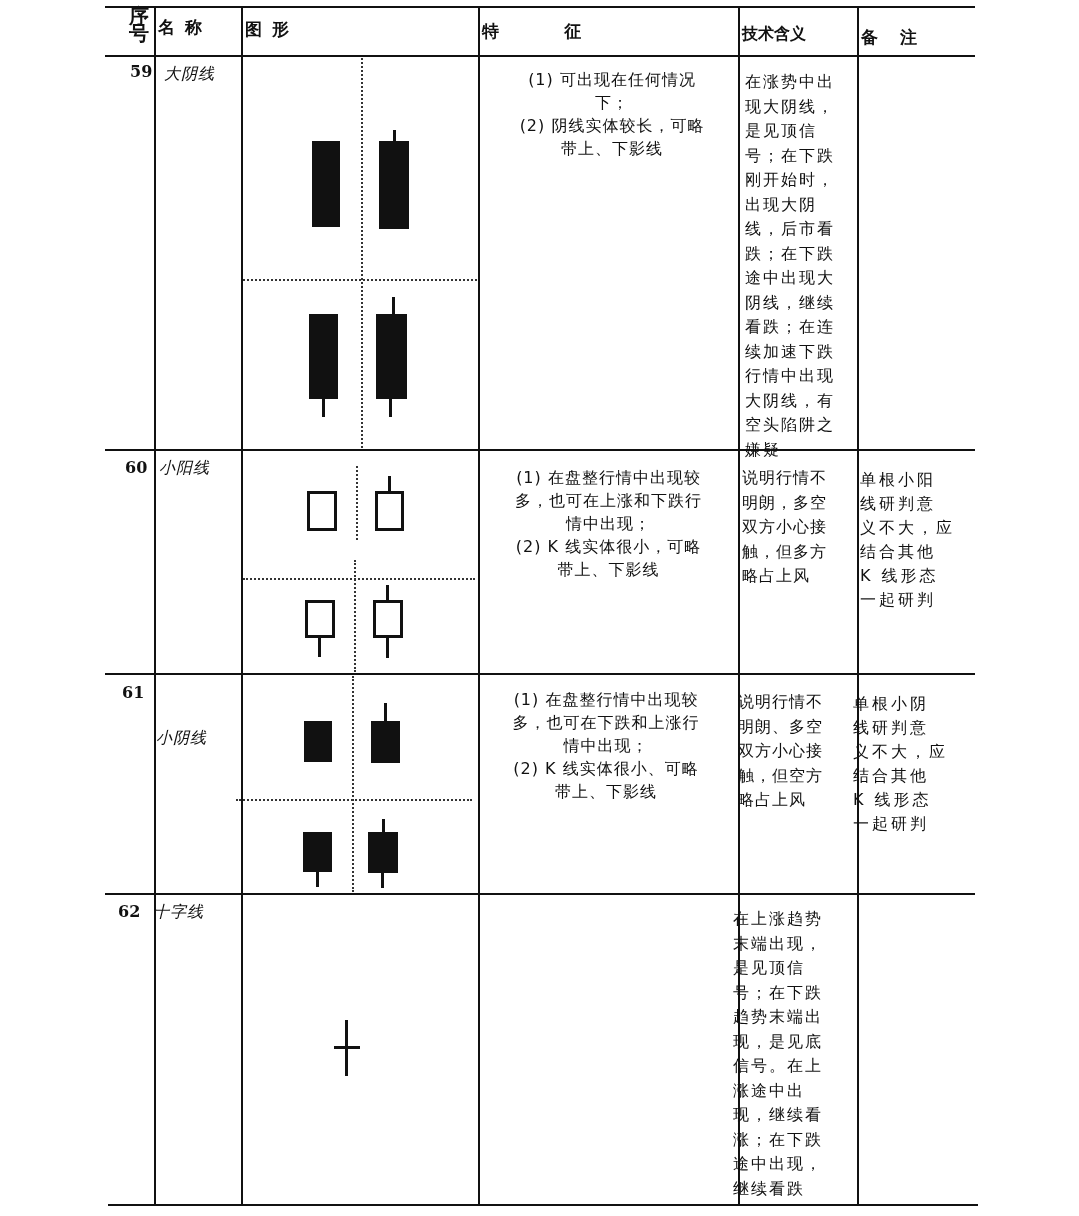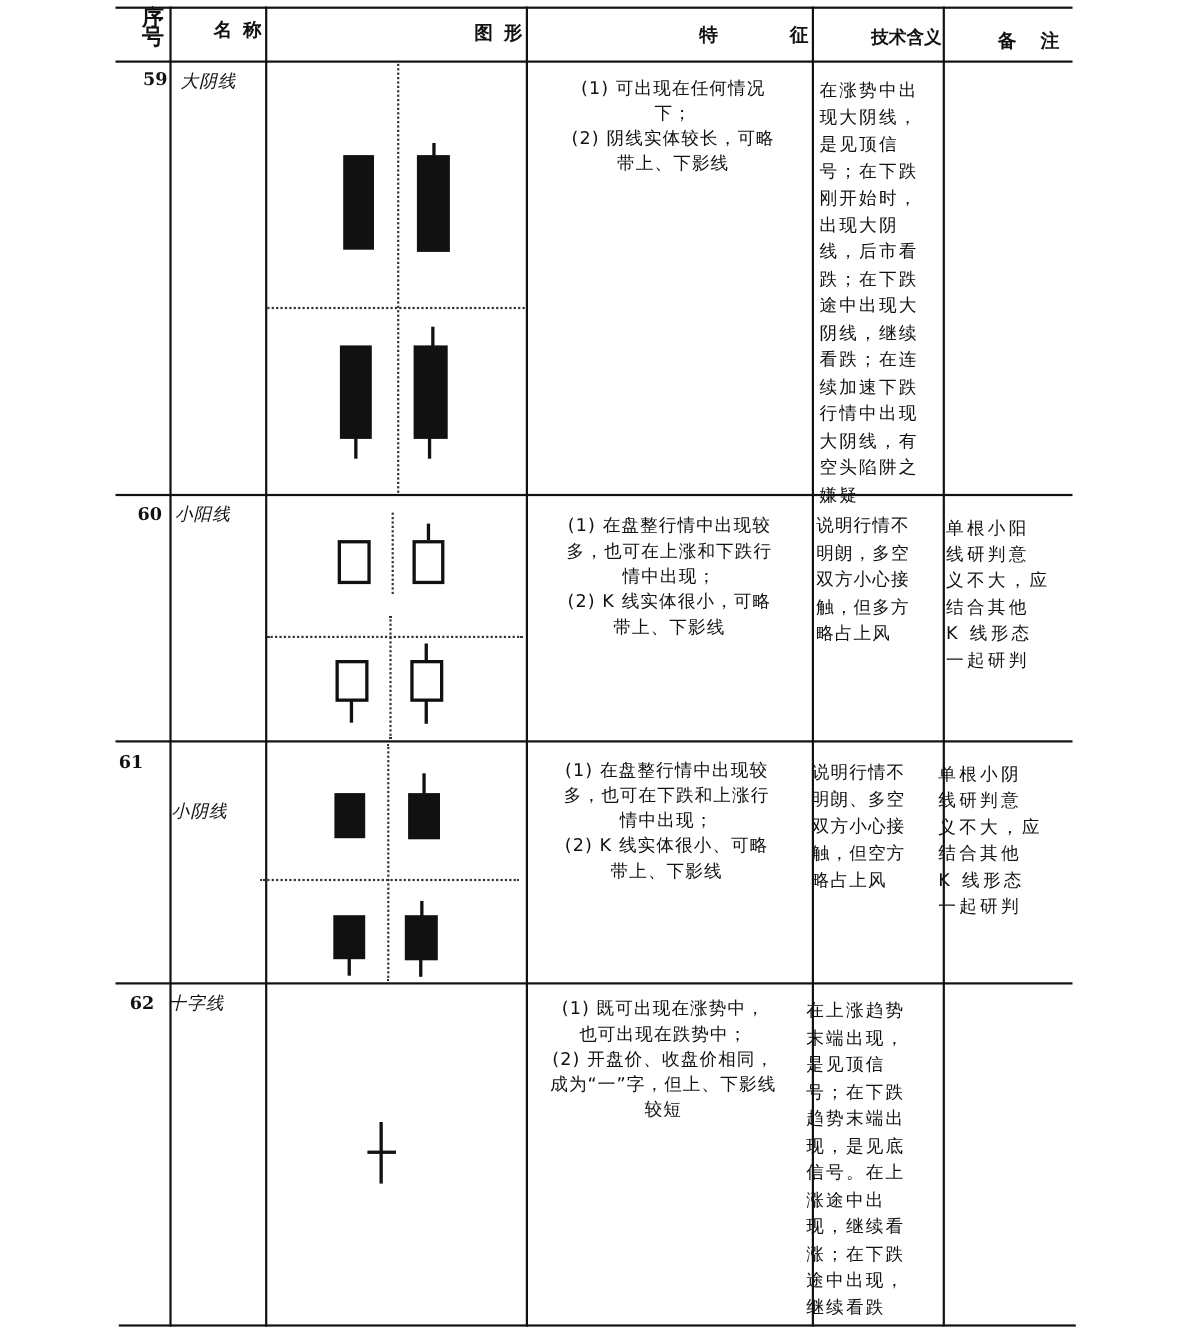--- a/index.html
+++ b/index.html
@@ -6,21 +6,21 @@
   body { width: 1079px; height: 1216px; position: relative; overflow: hidden;
          font-family: "DejaVu Sans", "Liberation Sans", sans-serif; color: #111; }
   .page { position: absolute; left: 0; top: 0; width: 1079px; height: 1216px; }
 
   
   .hline { position: absolute; height: 2px; background: #111; }
   .vline { position: absolute; width: 2px; background: #111; }
   .dash-h { position: absolute; height: 0; border-top: 2px dotted #333; }
   .dash-v { position: absolute; width: 0; border-left: 2px dotted #333; }
 
-  .hdr { position: absolute; font-size: 17px; font-weight: bold; text-align: right; letter-spacing: 2px; }
+  .hdr { position: absolute; font-size: 17px; font-weight: bold; text-align: left; letter-spacing: 2px; }
   .hdr-narrow { position: absolute; font-size: 20px; font-weight: bold; line-height: 17px; text-align: center; }
   .num { position: absolute; font-family: "DejaVu Serif", "Liberation Serif", serif; font-size: 16px; font-weight: bold; }
   .name { position: absolute; font-size: 16px; letter-spacing: 1px; font-style: italic; }
   .cell { position: absolute; font-size: 16px; line-height: 23px; letter-spacing: 1px; white-space: pre-line; text-align: center; }
   .cell-tech { position: absolute; font-size: 16px; line-height: 24.5px; letter-spacing: 2px; white-space: pre-line; }
   .cell-note { position: absolute; font-size: 16px; line-height: 24px; letter-spacing: 3px; white-space: pre-line; }
   .body-black { position: absolute; background: #111; }
   .body-white { position: absolute; background: #fff; border: 3px solid #111; box-sizing: border-box; }
   .wick { position: absolute; width: 3px; background: #111; }
 </style>
@@ -119,21 +119,21 @@
     <div class="body-white" style="left:375px; top:491px; width:29px; height:40px;"></div>
 
     <div class="body-white" style="left:305px; top:600px; width:30px; height:38px;"></div>
     <div class="wick" style="left:318px; top:637px; height:20px;"></div>
 
     <div class="wick" style="left:386px; top:585px; height:17px;"></div>
     <div class="body-white" style="left:373px; top:600px; width:30px; height:38px;"></div>
     <div class="wick" style="left:386px; top:637px; height:21px;"></div>
   </div>
 
-  <div class="num" style="left:108px; top:683px;">61</div>
+  <div class="num" style="left:122px; top:683px;">61</div>
   <div class="name" style="left:156px; top:683px;margin-top:45px;">小阴线</div>
   <div class="cell" style="left:482px; top:688px; width:248px;">(1) 在盘整行情中出现较
 多，也可在下跌和上涨行
 情中出现；
 (2) K 线实体很小、可略
 带上、下影线</div>
   <div class="cell-tech" style="left:738px; top:690px; width:116px; letter-spacing:1px;">说明行情不
 明朗、多空
 双方小心接
 触，但空方
@@ -157,25 +157,20 @@
     <div class="body-black" style="left:303px; top:832px; width:29px; height:40px;"></div>
     <div class="wick" style="left:316px; top:871px; height:16px;"></div>
 
     <div class="wick" style="left:382px; top:819px; height:15px;"></div>
     <div class="body-black" style="left:368px; top:832px; width:30px; height:41px;"></div>
     <div class="wick" style="left:381px; top:872px; height:16px;"></div>
   </div>
 
   <div class="num" style="left:118px; top:902px;">62</div>
   <div class="name" style="left:153px; top:902px;">十字线</div>
-  <div class="cell" style="left:478px; top:905px; width:250px;">(1) 既可出现在涨势中，
-也可出现在跌势中；
-(2) 开盘价、收盘价相同，
-成为“一”字，但上、下影线
-较短</div>
   <div class="cell-tech" style="left:733px; top:907px; width:120px;">在上涨趋势
 末端出现，
 是见顶信
 号；在下跌
 趋势末端出
 现，是见底
 信号。在上
 涨途中出
 现，继续看
 涨；在下跌

